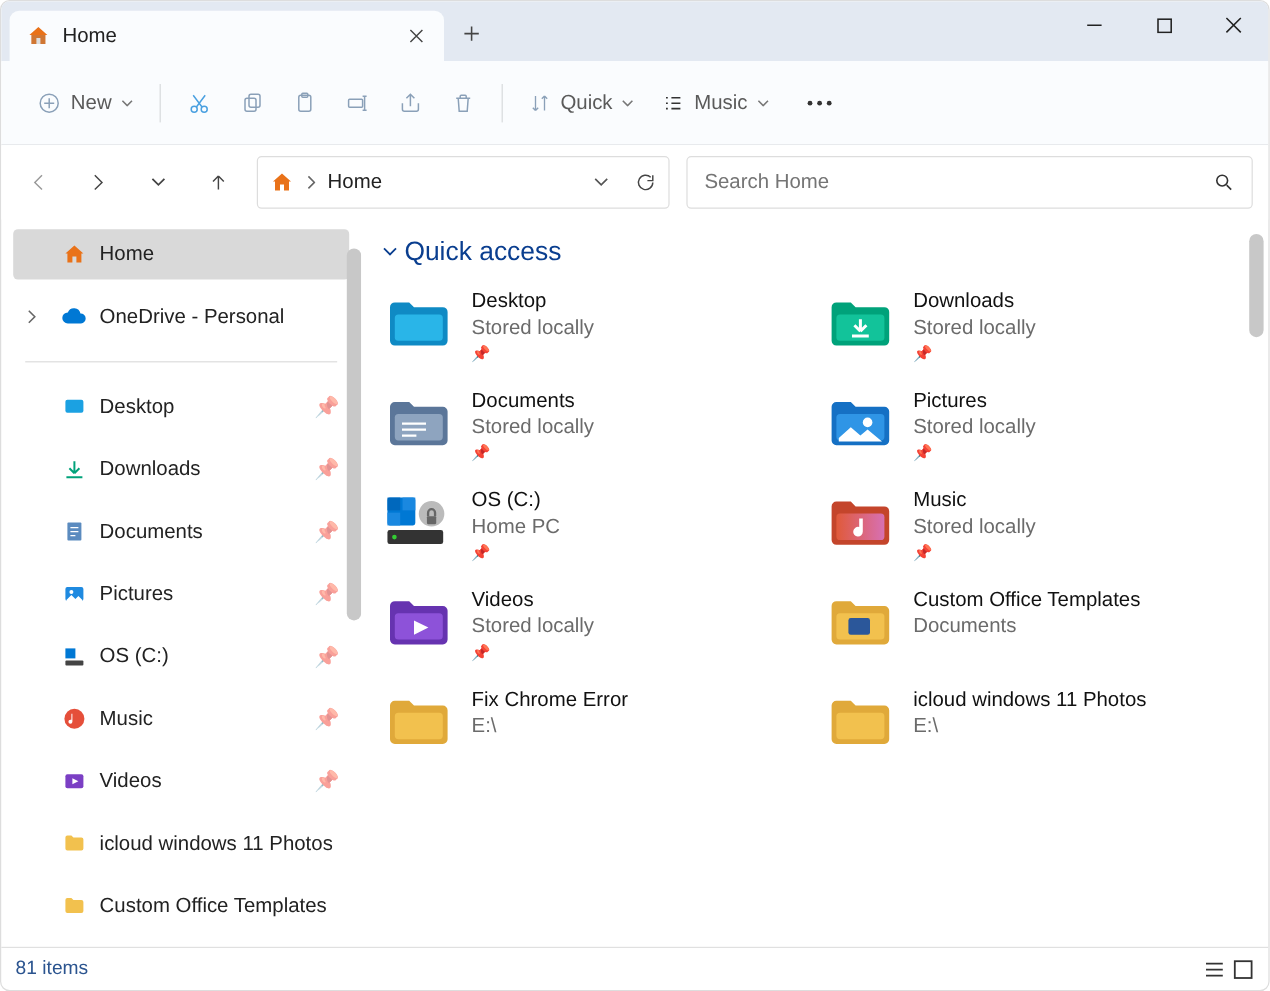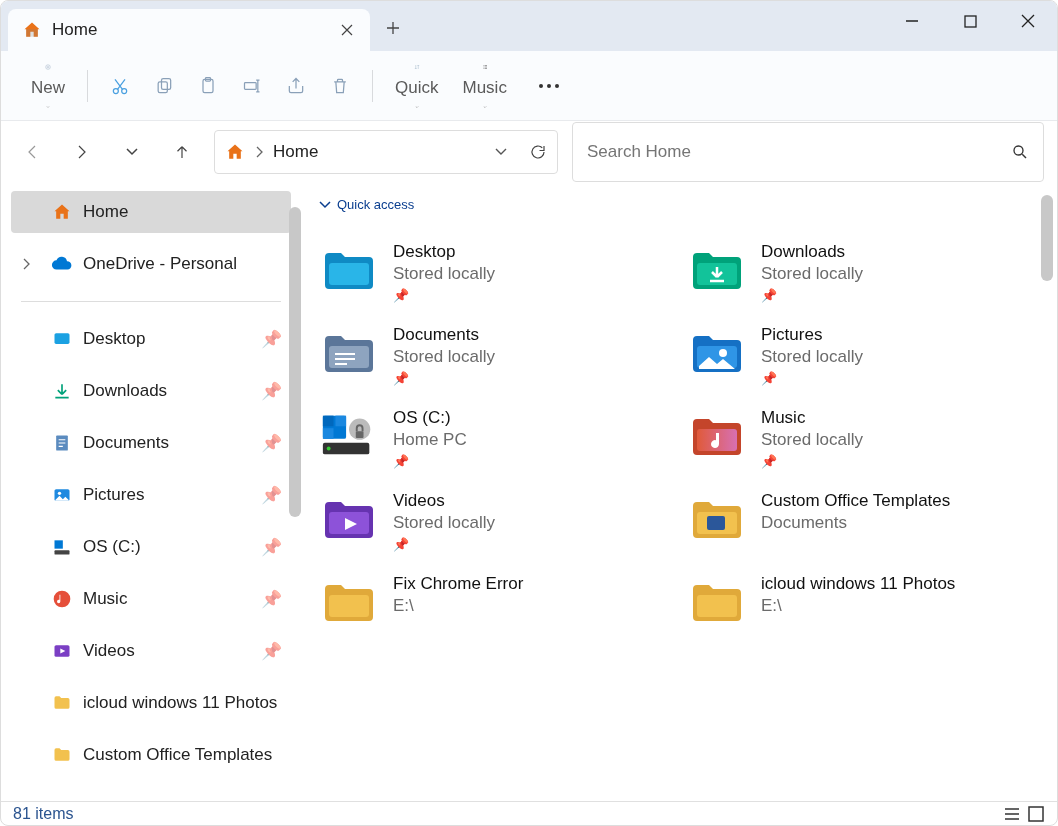--- a/index.html
+++ b/index.html
@@ -9,57 +9,57 @@
 .titlebar { height: 50px; background: #e3e9f2; display: flex; align-items: flex-end; padding-left: 7px; }
 .tab { background: #fafcfe; height: 42px; width: 362px; border-radius: 8px 8px 0 0; display: flex; align-items: center; padding: 0 14px; gap: 10px; }
 .tab .title { flex: 1; font-size: 17px; color: #222; }
 .tab .close { width: 18px; height: 18px; display: flex; align-items: center; justify-content: center; cursor: pointer; }
 .newtab { width: 46px; height: 46px; display: flex; align-items: center; justify-content: center; cursor: pointer; }
 .wincontrols { margin-left: auto; display: flex; align-self: flex-start; }
 .wincontrols > div { width: 58px; height: 40px; display: flex; align-items: center; justify-content: center; cursor: pointer; }
 
 
 .toolbar { height: 70px; background: #fafcfe; display: flex; align-items: center; padding: 0 20px; gap: 4px; border-bottom: 1px solid #e8eaed; }
-.tb-btn { height: 44px; padding: 0 10px; display: flex; align-items: center; gap: 8px; color: #5a5a5a; cursor: pointer; border-radius: 4px; font-size: 17px; flex-direction: column; }
+.tb-btn { height: 44px; padding: 0 10px; display: flex; align-items: center; gap: 8px; color: #5a5a5a; cursor: pointer; border-radius: 4px; font-size: 17px; }
 .tb-icon { width: 40px; height: 44px; display: flex; align-items: center; justify-content: center; cursor: pointer; }
 .tb-sep { width: 1px; height: 32px; background: #d8dadd; margin: 0 8px; }
 
 
 .addressrow { height: 62px; background: #fff; display: flex; align-items: center; padding: 0 13px; gap: 14px; }
 .nav-btn { width: 36px; height: 36px; display: flex; align-items: center; justify-content: center; cursor: pointer; }
 .addressbar { flex: 0 0 344px; height: 44px; border: 1px solid #ddd; border-radius: 4px; display: flex; align-items: center; padding: 0 10px; gap: 10px; }
 .addressbar .crumb { font-size: 17px; color: #222; }
 .addressbar .spacer { flex: 1; }
-.searchbar { flex: 1; height: 60px; border: 1px solid #ddd; border-radius: 4px; display: flex; align-items: center; padding: 12px 14px; }
+.searchbar { flex: 1; height: 44px; border: 1px solid #ddd; border-radius: 4px; display: flex; align-items: center; padding: 12px 14px; }
 .searchbar input { flex: 1; border: none; outline: none; font-size: 17px; color: #777; background: transparent; }
 
 
 .main { flex: 1; display: flex; overflow: hidden; }
 .sidebar { width: 300px; padding: 8px 0; overflow-y: auto; position: relative; }
 .side-item { height: 42px; display: flex; align-items: center; padding: 0 18px 0 50px; gap: 10px; font-size: 17px; color: #222; cursor: pointer; position: relative; margin-top: 10px; }
 .side-item.selected { background: #d9d9d9; border-radius: 4px; margin: 0 10px; padding-left: 40px; }
 .side-item .pin { margin-left: auto; opacity: .5; }
 .side-item .expand { position: absolute; left: 20px; }
 .side-sep { height: 1px; background: #ddd; margin: 16px 20px; }
 .side-icon { width: 22px; height: 22px; display: flex; align-items: center; justify-content: center; }
 .sb-track { position: absolute; right: 0; top: 24px; width: 12px; height: 310px; background: #c8c8c8; border-radius: 6px; }
 
 .content { flex: 1; padding: 14px 18px; overflow-y: auto; position: relative; }
-.section-hdr { display: flex; align-items: center; gap: 6px; color: #0a3e8f; font-size: 13px; margin-bottom: 30px; cursor: pointer; }
+.section-hdr { display: flex; align-items: center; gap: 6px; color: #0a3e8f; font-size: 22px; margin-bottom: 18px; cursor: pointer; }
 .grid { display: grid; grid-template-columns: 1fr 1fr; gap: 22px 16px; }
 .item { display: flex; align-items: flex-start; gap: 14px; cursor: pointer; }
 .item-icon { width: 60px; height: 54px; display: flex; align-items: center; justify-content: center; }
 .item-txt { display: flex; flex-direction: column; gap: 2px; }
 .item-name { font-size: 17px; color: #111; }
 .item-sub { font-size: 17px; color: #6b6b6b; }
 .item-pin { color: #999; font-size: 13px; margin-top: 2px; }
 .ct-track { position: absolute; right: 4px; top: 12px; width: 12px; height: 86px; background: #c8c8c8; border-radius: 6px; }
 
 
-.statusbar { height: 24px; border-top: 1px solid #e0e0e0; display: flex; align-items: center; padding: 0 12px; font-size: 16px; color: #2b548f; }
+.statusbar { height: 36px; border-top: 1px solid #e0e0e0; display: flex; align-items: center; padding: 0 12px; font-size: 16px; color: #2b548f; }
 .statusbar .view-btns { margin-left: auto; display: flex; gap: 6px; }
 svg { display: block; }
 </style>
 </head>
 <body>
 
 <div class="titlebar">
   <div class="tab">
     <span>
         <svg width="20" height="20" viewBox="0 0 24 24">

